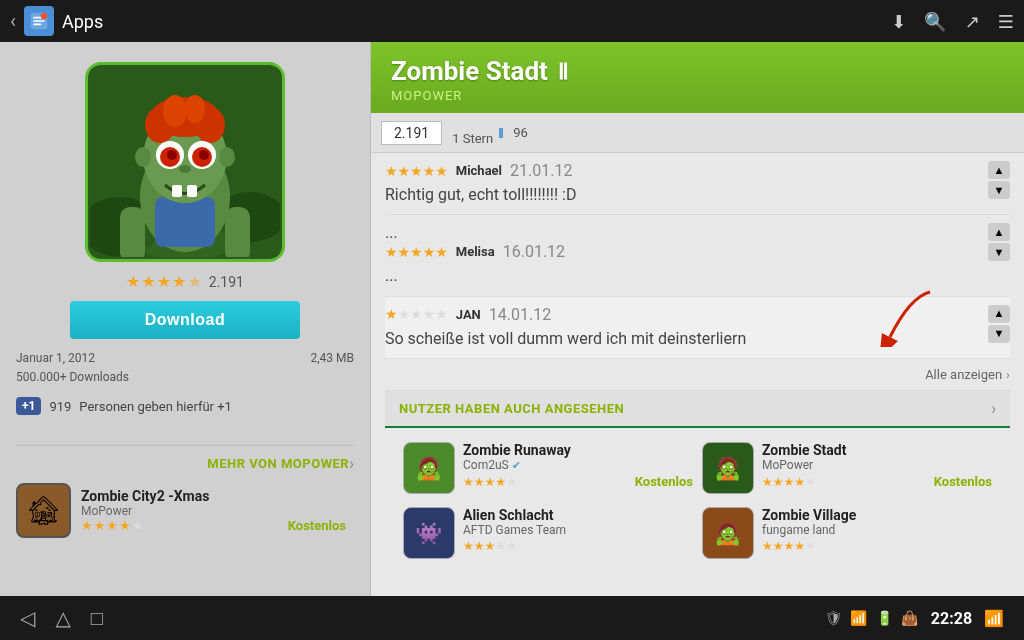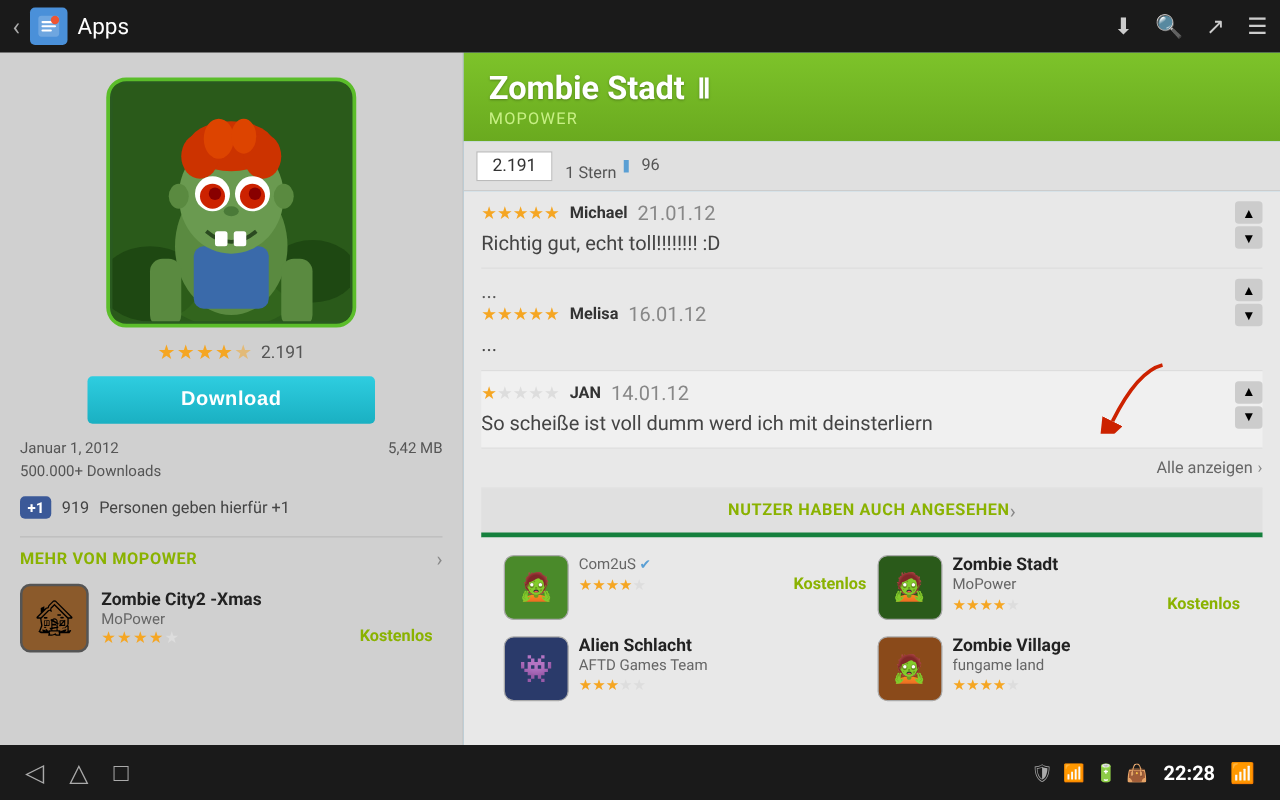--- a/index.html
+++ b/index.html
@@ -132,25 +132,25 @@
       color: #fff;
       border-radius: 4px;
       padding: 2px 6px;
       font-size: 12px;
       font-weight: bold;
     }
 
     .section-header {
       display: flex;
       align-items: center;
-      justify-content: space-between;
+      justify-content: flex-end;
       width: 100%;
       border-top: 1px solid #bbb;
       padding-top: 8px;
-      margin-top: 4px;
+      margin-top: 20px;
     }
     .section-header .label {
       font-size: 13px;
       font-weight: bold;
       color: #8ab200;
       text-transform: uppercase;
       letter-spacing: 0.5px;
     }
     .section-header .arrow { color: #888; font-size: 16px; }
 
@@ -294,24 +294,24 @@
     .alle-anzeigen .chevron { color: #888; }
 
     
     #nutzer-section {
       background: #e8e8e8;
       padding: 0 0 10px 0;
     }
     .nutzer-header {
       display: flex;
       align-items: center;
-      justify-content: center;
+      justify-content: space-between;
       padding: 8px 14px;
       background: #e0e0e0;
-      border-bottom: 4px solid #15803d;
+      border-bottom: 2px solid #15803d;
     }
     .nutzer-header .label {
       font-size: 13px;
       font-weight: bold;
       color: #8ab200;
       text-transform: uppercase;
       letter-spacing: 0.5px;
     }
     .nutzer-header .arrow { color: #888; font-size: 16px; }
 
@@ -444,21 +444,21 @@
 
     <div class="star-row">
       <span class="stars">★★★★<span class="half">★</span></span>
       <span>2.191</span>
     </div>
 
     <button class="download-btn">Download</button>
 
     <div class="meta-info">
       <span>Januar 1, 2012</span>
-      <span style="float:right">5,42 MB</span>
+      <span style="float:right">2,43 MB</span>
       <br style="clear:both">
       <span>500.000+ Downloads</span>
     </div>
 
     <div class="plus-one-row">
       <span class="plus-one-badge">+1</span>
       <span>919</span>
       <span>Personen geben hierfür +1</span>
     </div>
 
@@ -559,20 +559,21 @@
         <div class="nutzer-header">
           <span class="label">NUTZER HABEN AUCH ANGESEHEN</span>
           <span class="arrow">›</span>
         </div>
 
         <div class="nutzer-grid">
 
           <div class="nutzer-item">
             <div class="nutzer-thumb" style="background:#4a8a2a;">🧟</div>
             <div class="nutzer-info">
+              <div class="name">Zombie Runaway</div>
               <div class="dev">
                 <span>Com2uS</span>
                 <span class="checkmark">✔</span>
               </div>
               <div class="bottom-row">
                 <span class="stars-sm">★★★★<span style="color:#ddd;">★</span></span>
                 <span class="kostenlos">Kostenlos</span>
               </div>
             </div>
           </div>

